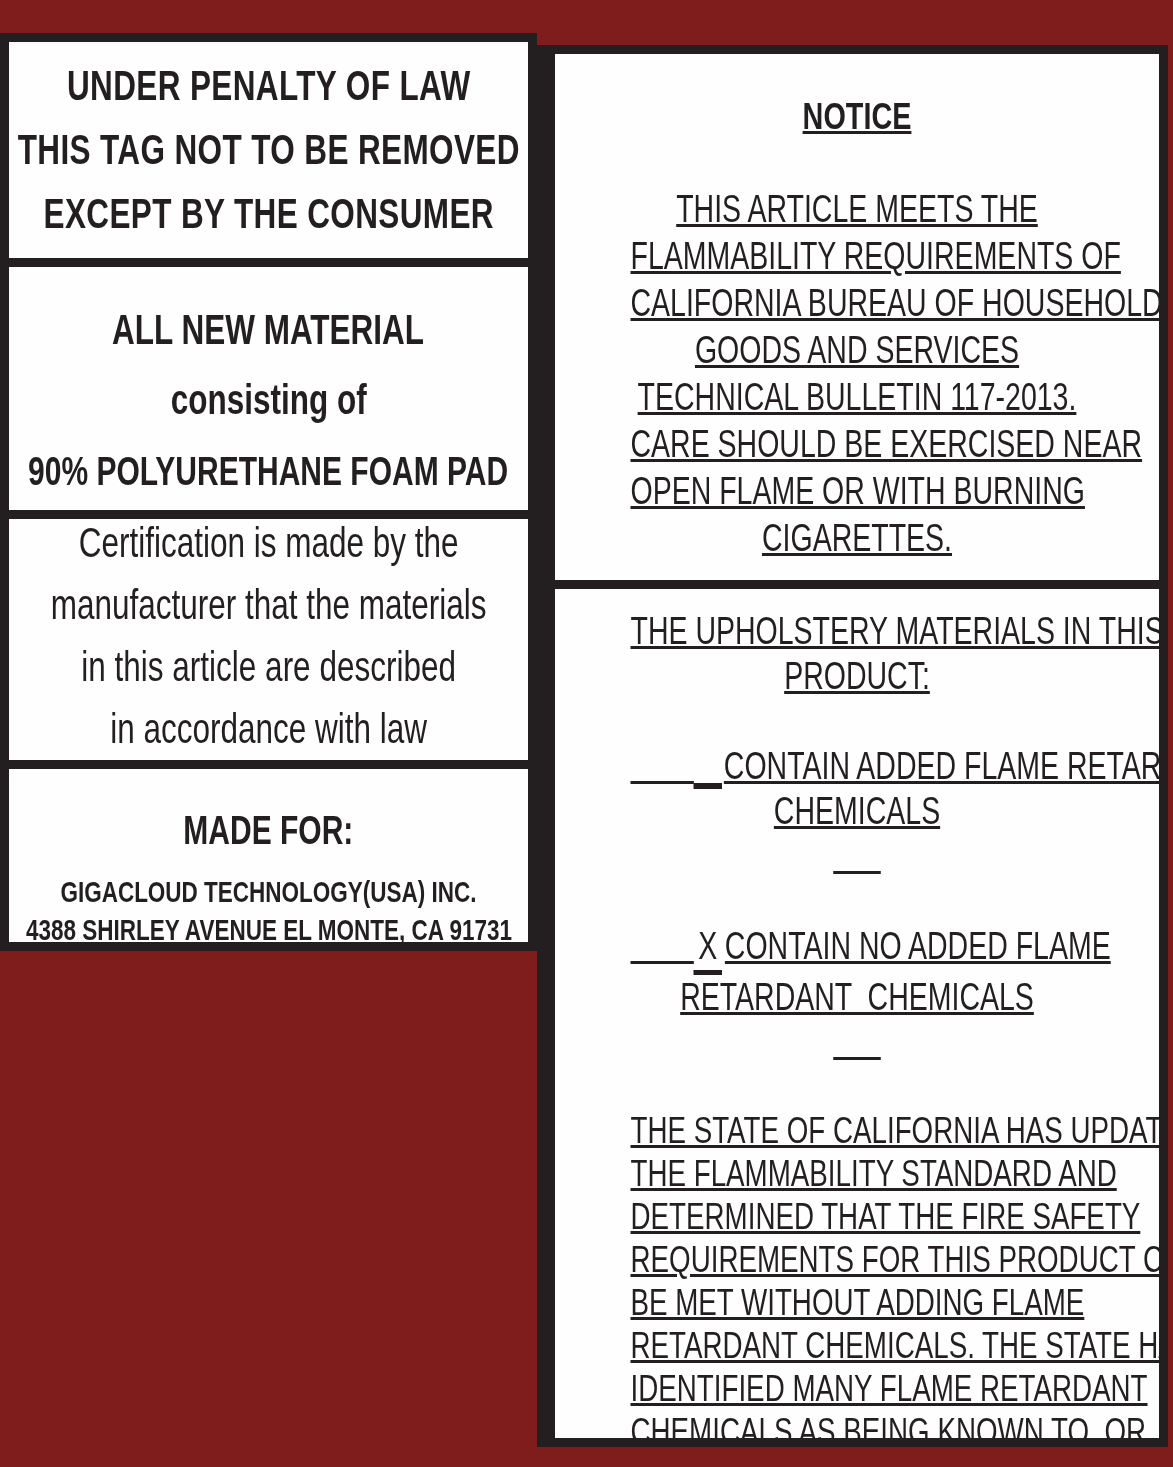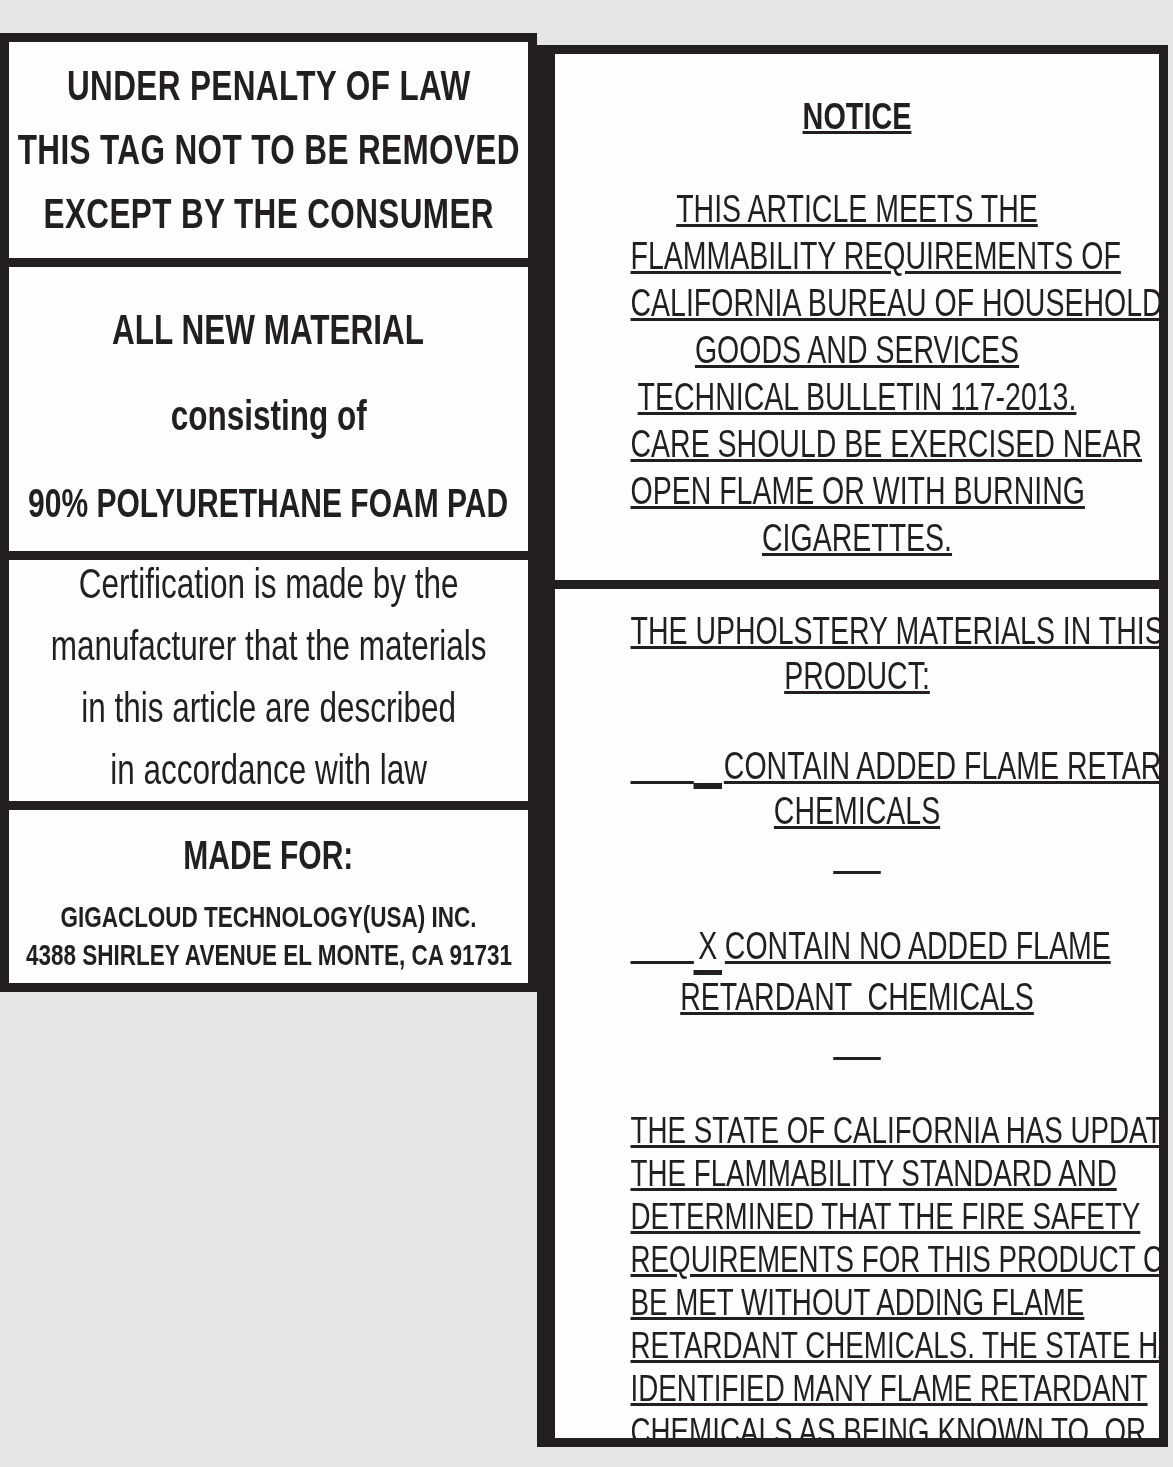--- a/index.html
+++ b/index.html
@@ -1,40 +1,40 @@
 <!DOCTYPE html>
 <html><head>
 <meta charset="utf-8">
 <style>
   html,body{margin:0;padding:0;background:#ffffff;}
   .page{
     position:relative;
     width:1173px;height:1467px;
-    background:#e5e5e5;
+    background:#7f1d1d;
     font-family:"Liberation Sans","DejaVu Sans",sans-serif;
     color:#231f20;
     overflow:hidden;
   }
   .col-left{position:absolute;left:0;top:33px;width:537px;}
   .col-right{position:absolute;left:537px;top:45px;width:631px;text-decoration:underline;}
   .box{
     background:#fefefe;
     border:9px solid #231f20;
     box-sizing:border-box;
     overflow:hidden;
   }
   .col-left .box + .box{margin-top:-9px;}
   .col-right .box{border-left-width:18px;}
   .col-right .box + .box{margin-top:-9px;}
 
   .b1{height:234px;display:flex;align-items:center;justify-content:center;}
-  .b2{height:302px;display:flex;flex-direction:column;align-items:center;padding-top:40px;gap:16px;}
+  .b2{height:261px;display:flex;flex-direction:column;align-items:center;padding-top:40px;}
   .b3{height:99px;display:flex;align-items:center;justify-content:center;}
   .b4{height:259px;display:flex;align-items:flex-end;justify-content:center;}
-  .b5{height:191px;display:flex;flex-direction:column;align-items:center;padding-top:22px;}
+  .b5{height:191px;display:flex;flex-direction:column;align-items:center;padding-top:38px;}
   .b6{height:345px;padding-top:24px;}
   .ra{height:544px;padding-top:42px;}
   .rb{height:867px;padding-top:20px;}
 
   
   .cx{transform:scaleX(0.75);transform-origin:50% 0;white-space:pre;text-align:center;}
   .cxl{transform:scaleX(0.75);transform-origin:0 0;white-space:pre;text-align:left;}
   .cx8{transform:scaleX(0.8);transform-origin:50% 0;white-space:pre;text-align:center;}
 
   .penalty-text{font-weight:700;font-size:42px;line-height:64px;letter-spacing:0.5px;}

